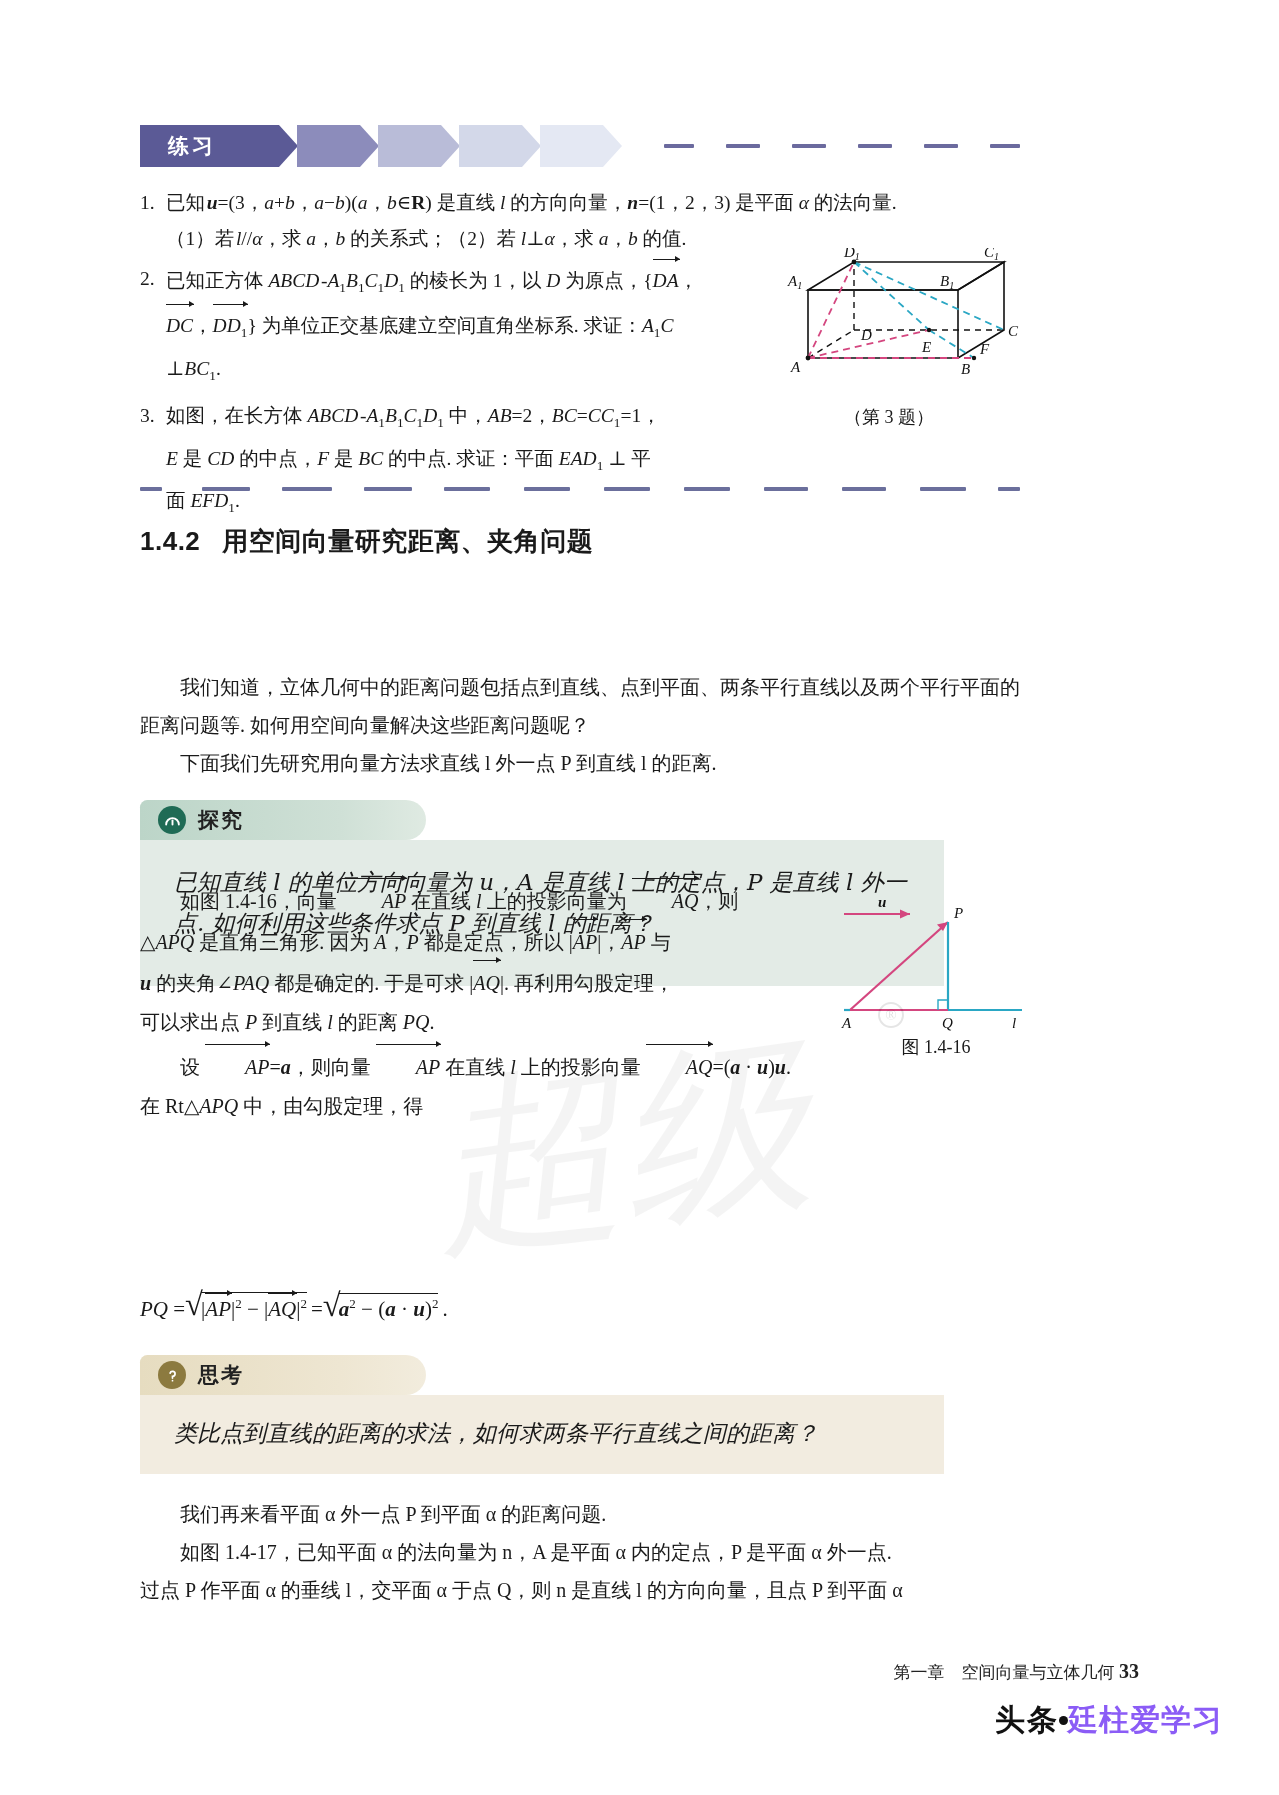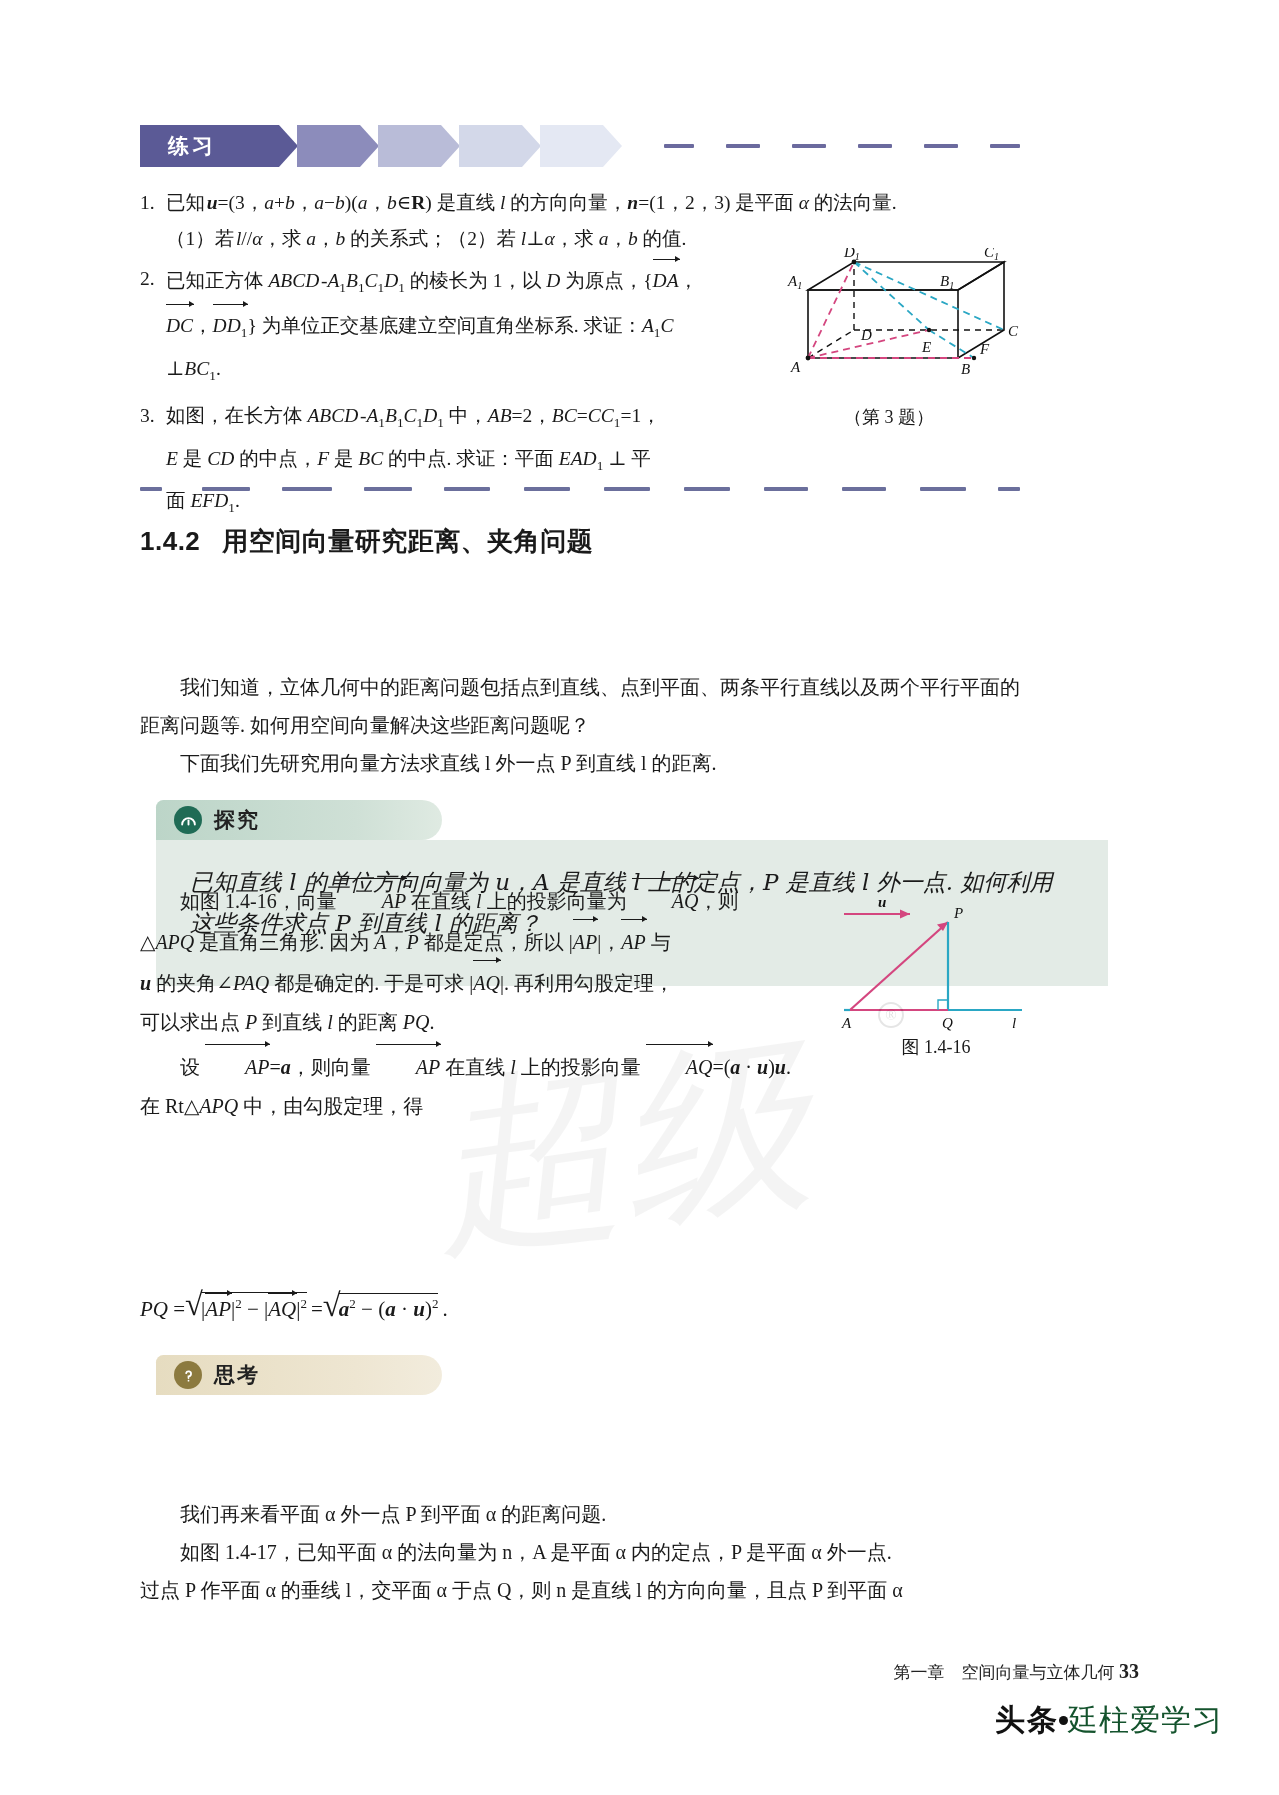--- a/index.html
+++ b/index.html
@@ -68,21 +68,21 @@
     font-family:"Liberation Sans", sans-serif;
     font-size:26px; font-weight:700; letter-spacing:0.5px;
   }
   .sec-num { display:inline-block; margin-right:22px; }
 
   
   .para { position:absolute; width:880px; left:140px; font-size:20px; line-height:38px; }
   .para p { text-indent: 2em; }
 
   
-  .box { position:absolute; left:156px; width:952px; }
+  .box { position:absolute; left:140px; width:804px; }
   .box-head {
     height:40px; width:286px; position:relative;
     border-radius: 8px 22px 22px 0;
     display:flex; align-items:center; padding-left:18px;
   }
   .box-head.explore { background: linear-gradient(to right,#bcd5c8,#cfe0d6 70%, #dfeae2); }
   .box-head.think   { background: linear-gradient(to right,#e6dcc0,#eee6d2 70%, #f2ecdd); }
   .box-body { padding:22px 34px 42px 34px; font-size:23px; line-height:40px; }
   .box-body.explore { background:#e3ebe6; }
   .box-body.think   { background:#f2ece0; }
@@ -122,21 +122,21 @@
   }
   .footer .chap { font-family:"Liberation Sans", sans-serif; font-size:17px; }
   .footer .pg { font-weight:700; font-size:20px; }
 
   .brandbar {
     position:absolute; right:56px; top:1700px;
     display:flex; align-items:center; 
   }
   .brand-logo { font-family:"Liberation Sans", sans-serif; font-size:30px; font-weight:700; color:#111; letter-spacing:2px; }
   .brand-dot { width:9px; height:9px; border-radius:50%; background:#111; }
-  .brand-name { font-family:"Liberation Sans", sans-serif; font-size:30px; font-weight:400; color:#14532d; letter-spacing:1px; }
+  .brand-name { font-family:"Liberation Sans", sans-serif; font-size:30px; font-weight:700; color:#8b5cf6; letter-spacing:1px; }
 
   
   .watermark {
     position:absolute; left:430px; top:1020px;
     font-size:190px; color:rgba(0,0,0,0.045);
     font-family:"DejaVu Serif", serif; font-style:italic;
     transform: rotate(-8deg); pointer-events:none; user-select:none;
     white-space:nowrap;
   }
   .wm-circle {
@@ -372,20 +372,23 @@
   <div class="box" style="top:1355px;">
     <div class="box-head think">
       <span class="badge-icon think">
         <svg width="19" height="19" viewBox="0 0 24 24" fill="none" stroke="#ffffff" stroke-width="2.2" stroke-linecap="round">
           <path d="M9 9 A3.2 3.2 0 1 1 12 13.2 L12 15.2"></path>
           <circle cx="12" cy="18.6" r="1.1" fill="#ffffff" stroke="none"></circle>
         </svg>
       </span>
       <span class="badge-title">思考</span>
     </div>
+    <div class="box-body think" style="padding-top:18px;padding-bottom:20px;">
+      <span class="hand">类比点到直线的距离的求法，如何求两条平行直线之间的距离？</span>
+    </div>
   </div>
 
   <div class="para" style="top:1495px;">
     <p>我们再来看平面 α 外一点 P 到平面 α 的距离问题.</p>
     <p>如图 1.4-17，已知平面 α 的法向量为 n，A 是平面 α 内的定点，P 是平面 α 外一点.</p>
     <p style="text-indent:0;">过点 P 作平面 α 的垂线 l，交平面 α 于点 Q，则 n 是直线 l 的方向向量，且点 P 到平面 α</p>
   </div>
 
   <div class="footer" style="top:1660px;">
     <span class="chap">第一章　空间向量与立体几何</span>

